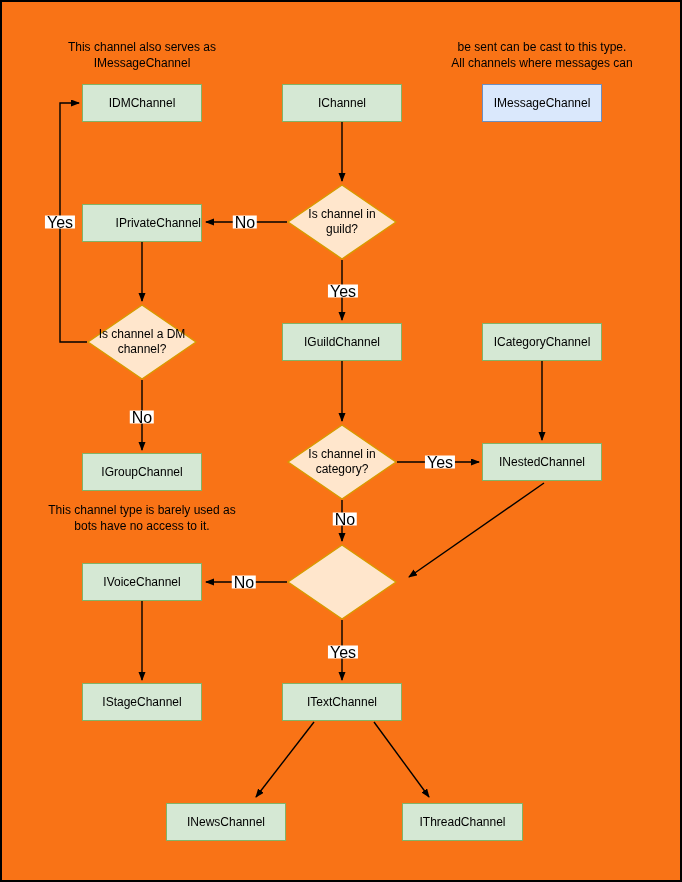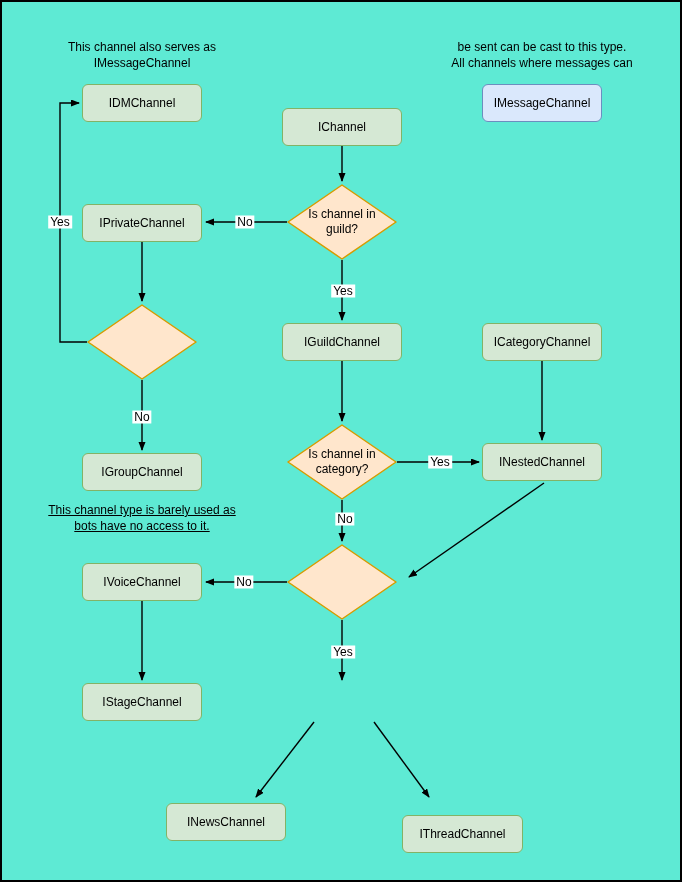--- a/index.html
+++ b/index.html
@@ -3,32 +3,32 @@
 <meta charset="utf-8">
 <style>
   html, body { margin: 0; padding: 0; background: #fff; }
   body { font-family: "Liberation Sans", "DejaVu Sans", sans-serif; color: #000; }
   .canvas {
     position: relative;
     width: 682px;
     height: 882px;
     box-sizing: border-box;
     border: 2px solid #000;
-    background: #5eead4;
+    background: #f97316;
     overflow: hidden;
   }
   .edges-svg { position: absolute; left: 0; top: 0; width: 682px; height: 882px; }
   .box {
     position: absolute;
     width: 120px;
     height: 38px;
     box-sizing: border-box;
     background: #d5e8d4;
     border: 1px solid #82b366;
-    border-radius: 6px;
+    border-radius: 0;
     display: flex;
     align-items: center;
     justify-content: center;
     font-size: 12px;
     line-height: 14px;
     text-align: center;
   }
   .box.blue { background: #dae8fc; border-color: #6c8ebf; }
   .diamond { position: absolute; width: 110px; height: 76px; }
   .diamond svg { position: absolute; left: 0; top: 0; display: block; }
@@ -46,21 +46,21 @@
     text-align: center;
     font-size: 12px;
     line-height: 16px;
   }
   .note span { display: block; }
   .edge-label {
     position: absolute;
     transform: translate(-50%, -50%);
     background: #ffffff;
     padding: 0 2px;
-    font-size: 12px;
+    font-size: 16px;
     line-height: 13px;
   }
 </style>
 </head>
 <body>
 
 <div class="canvas">
 
   <svg class="edges-svg" width="682" height="882" viewBox="0 0 682 882" xmlns="http://www.w3.org/2000/svg">
     <defs>
@@ -89,72 +89,76 @@
   </svg>
 
   <div class="note" style="left:30px; top:37px; width:220px;">
     <span>This channel also serves as</span>
     <span>IMessageChannel</span>
   </div>
   <div class="note" style="left:420px; top:37px; width:240px;">
     <span>be sent can be cast to this type.</span>
     <span>All channels where messages can</span>
   </div>
-  <div class="note" style="left:20px; top:500px; width:240px;text-decoration:underline;">
+  <div class="note" style="left:20px; top:500px; width:240px;">
     <span>This channel type is barely used as</span>
     <span>bots have no access to it.</span>
   </div>
 
   <div class="box" style="left:80px; top:82px;">
     <span>IDMChannel</span>
   </div>
-  <div class="box" style="left:280px; top:82px;margin-top:24px;">
+  <div class="box" style="left:280px; top:82px;">
     <span>IChannel</span>
   </div>
   <div class="box blue" style="left:480px; top:82px;">
     <span>IMessageChannel</span>
   </div>
-  <div class="box" style="left:80px; top:202px;">
+  <div class="box" style="left:80px; top:202px;justify-content:flex-end;">
     <span>IPrivateChannel</span>
   </div>
   <div class="box" style="left:280px; top:321px;align-items:center;">
     <span>IGuildChannel</span>
   </div>
   <div class="box" style="left:480px; top:321px;">
     <span>ICategoryChannel</span>
   </div>
   <div class="box" style="left:80px; top:451px;">
     <span>IGroupChannel</span>
   </div>
   <div class="box" style="left:80px; top:561px;">
     <span>IVoiceChannel</span>
   </div>
   <div class="box" style="left:480px; top:441px;">
     <span>INestedChannel</span>
   </div>
   <div class="box" style="left:80px; top:681px;">
     <span>IStageChannel</span>
   </div>
+  <div class="box" style="left:280px; top:681px;">
+    <span>ITextChannel</span>
+  </div>
   <div class="box" style="left:164px; top:801px;">
     <span>INewsChannel</span>
   </div>
-  <div class="box" style="left:400px; top:801px; width:121px;margin-top:12px;">
+  <div class="box" style="left:400px; top:801px; width:121px;">
     <span>IThreadChannel</span>
   </div>
 
   <div class="diamond" style="left:285px; top:182px;">
     <svg width="110" height="76" viewBox="0 0 110 76">
       <polygon points="55,1 109,38 55,75 1,38" fill="#ffe6cc" stroke="#d79b00" stroke-width="1.5" stroke-linejoin="round"></polygon>
     </svg>
     <span class="diamond-label">Is channel in guild?</span>
   </div>
   <div class="diamond" style="left:85px; top:302px;">
     <svg width="110" height="76" viewBox="0 0 110 76">
       <polygon points="55,1 109,38 55,75 1,38" fill="#ffe6cc" stroke="#d79b00" stroke-width="1.5" stroke-linejoin="round"></polygon>
     </svg>
+    <span class="diamond-label">Is channel a DM channel?</span>
   </div>
   <div class="diamond" style="left:285px; top:422px;">
     <svg width="110" height="76" viewBox="0 0 110 76">
       <polygon points="55,1 109,38 55,75 1,38" fill="#ffe6cc" stroke="#d79b00" stroke-width="1.5" stroke-linejoin="round"></polygon>
     </svg>
     <span class="diamond-label">Is channel in category?</span>
   </div>
   <div class="diamond" style="left:285px; top:542px;">
     <svg width="110" height="76" viewBox="0 0 110 76">
       <polygon points="55,1 109,38 55,75 1,38" fill="#ffe6cc" stroke="#d79b00" stroke-width="1.5" stroke-linejoin="round"></polygon>

